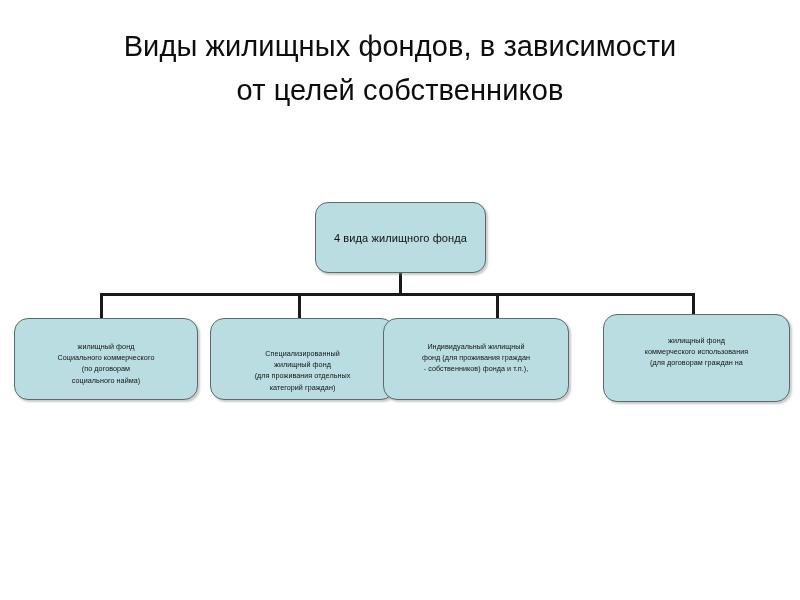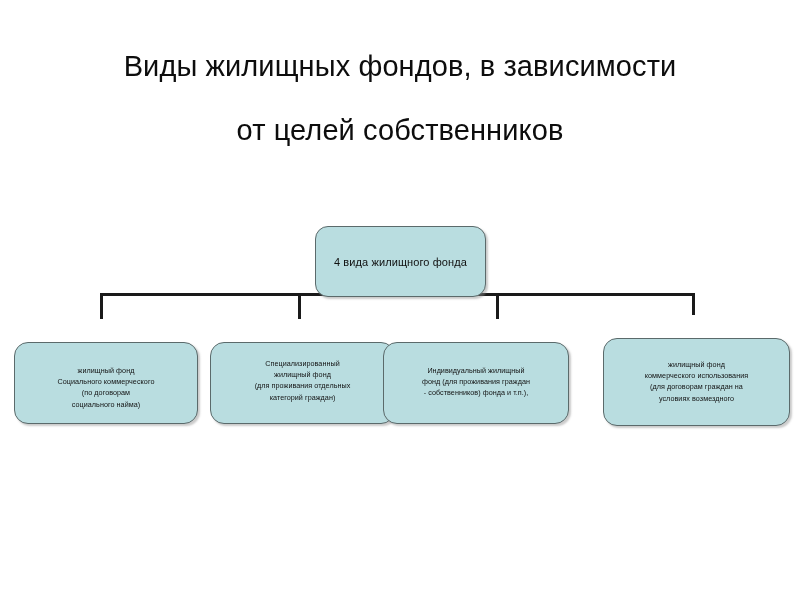--- a/index.html
+++ b/index.html
@@ -29,21 +29,21 @@
     top: 24px;
     width: 720px;
     text-align: center;
     font-size: 29px;
     line-height: 44px;
     color: #0d0d0d;
     font-weight: 400;
     letter-spacing: 0.1px;
     font-family: "Liberation Sans", sans-serif;
   }
-  .slide-title .tline { display: block; white-space: nowrap; margin-top: 20px; }
+  .slide-title .tline { display: block; white-space: nowrap; }
 
   
   .diagram {
     position: absolute;
     left: 0;
     top: 0;
     width: 800px;
     height: 600px;
   }
   .connectors {
@@ -59,21 +59,20 @@
   .node {
     position: absolute;
     box-sizing: border-box;
     background: #b9dde0;
     border: 1px solid #5b6a6b;
     border-radius: 13px;
     box-shadow: 2px 2px 2px rgba(140,140,140,0.45);
     color: #101010;
     display: flex;
     justify-content: flex-start;
-    margin-top: 24px;
   }
 
   .node-root {
     left: 315px;
     top: 202px;
     width: 171px;
     height: 71px;
     align-items: center;
   }
   .node-root .node-text {
@@ -100,21 +99,21 @@
     color: #121212;
   }
   .node-leaf .node-text .ln { display: block; white-space: nowrap; }
 
   .leaf-0 { left: 14px;  width: 184px; height: 82px; }
   .leaf-1 { left: 210px; width: 185px; height: 82px; }
   .leaf-2 { left: 383px; width: 186px; height: 82px; }
   .leaf-3 { left: 603px; width: 187px; height: 88px; top: 314px; }
 
   .leaf-0 .node-text { padding-top: 22px; }
-  .leaf-1 .node-text { padding-top: 15px; }
+  .leaf-1 .node-text { padding-top: 29px; }
   .leaf-2 .node-text { padding-top: 22px; }
   .leaf-3 .node-text { padding-top: 20px; }
 </style>
 </head>
 <body>
 
 <div class="slide">
 
   <div class="slide-title">
     <span class="tline">Виды жилищных фондов, в зависимости</span>
@@ -163,18 +162,17 @@
         <span class="ln">фонд (для проживания граждан</span>
         <span class="ln">- собственников) фонда и т.п.),</span>
       </div>
     </div>
 
     <div class="node node-leaf leaf-3">
       <div class="node-text">
         <span class="ln">жилищный фонд</span>
         <span class="ln">коммерческого использования</span>
         <span class="ln">(для договорам граждан на</span>
-        <span class="ln">условиях возмездного</span>
       </div>
     </div>
 
   </div>
 </div>
 
 </body></html>

